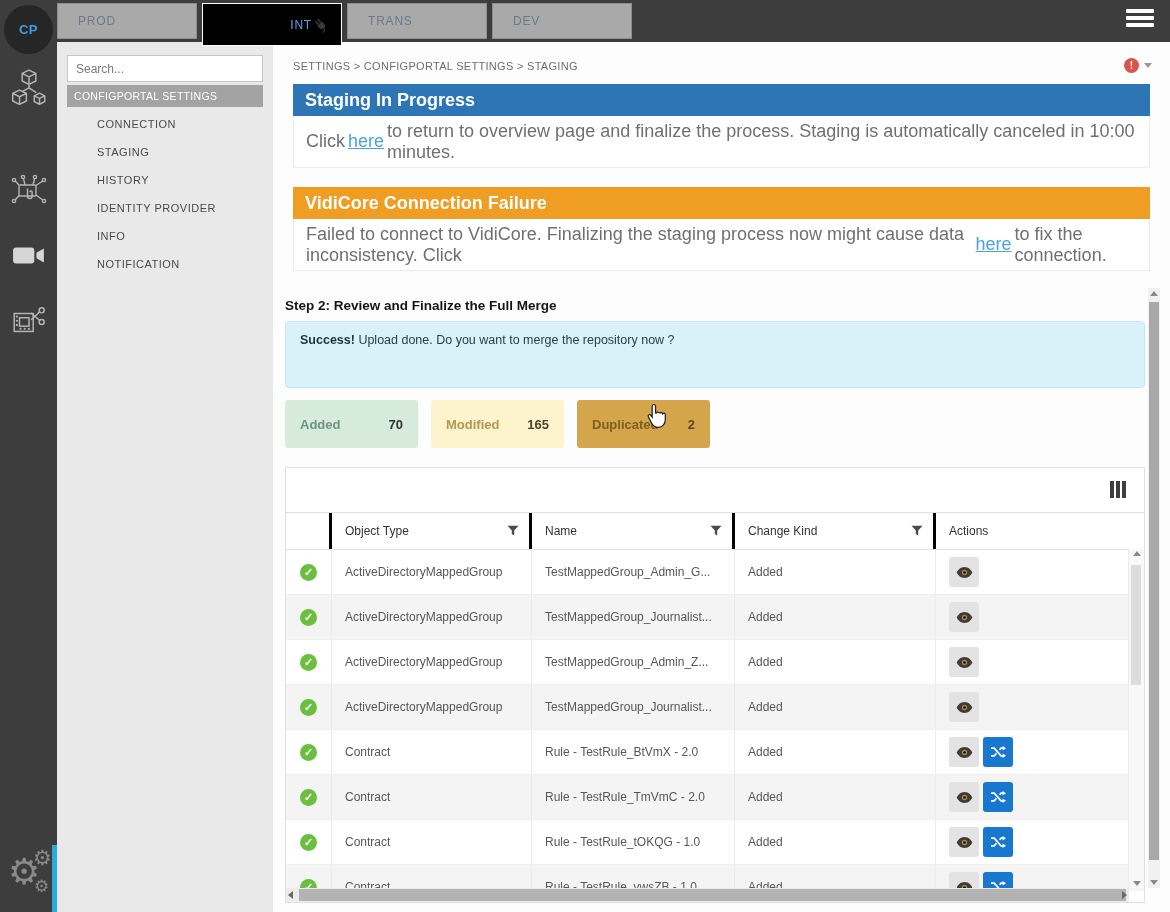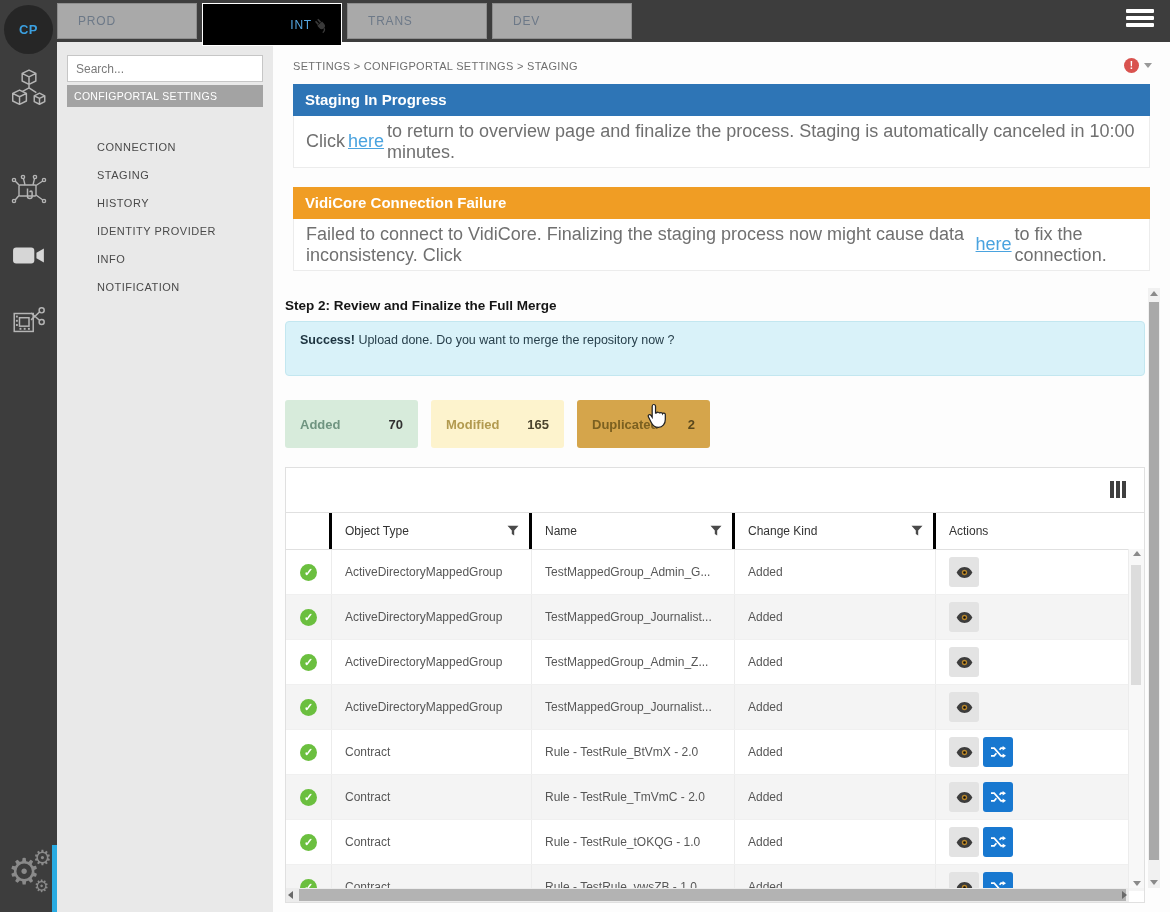--- a/index.html
+++ b/index.html
@@ -27,41 +27,41 @@
   #rail-bar{position:absolute;left:52px;top:803px;width:5px;height:67px;background:var(--accent-blue,#29abe2);}
   .gear-glyph{position:absolute;color:#8a8a8a;font-family:"DejaVu Sans",sans-serif;line-height:1;}
   
   #sidebar{position:absolute;left:57px;top:42px;width:216px;height:870px;background:#e9e9e9;z-index:5;}
   #search{position:absolute;left:10px;top:13px;width:196px;height:27px;box-sizing:border-box;
           border:1px solid #c6c6c6;background:#fff;font-size:12px;padding:0 8px;color:#333;outline:none;
           font-family:"Liberation Sans",sans-serif;}
   #search::placeholder{color:#7a7a7a;}
   #side-header{position:absolute;left:10px;top:43px;width:196px;height:22px;background:#a3a3a3;color:#fff;
                font-size:10.5px;line-height:22px;padding-left:7px;box-sizing:border-box;letter-spacing:.3px;cursor:pointer;}
-  #side-menu{position:absolute;left:10px;top:68px;width:196px;margin-top:23px;}
+  #side-menu{position:absolute;left:10px;top:68px;width:196px;}
   .side-item{height:28px;line-height:28px;padding-left:30px;font-size:11px;color:#4a4a4a;letter-spacing:.5px;cursor:pointer;}
   
   #breadcrumb{position:absolute;left:293px;top:60px;font-size:11px;color:#6f6f6f;letter-spacing:.3px;}
   #error-badge{position:absolute;left:1124px;top:58px;display:flex;align-items:center;gap:5px;cursor:pointer;}
   #error-badge .dot{width:15px;height:15px;border-radius:50%;background:var(--error-red,#d9534f);color:#fff;
                     font-size:10px;font-weight:bold;display:flex;align-items:center;justify-content:center;}
   .caret-down{width:0;height:0;border-left:4px solid transparent;border-right:4px solid transparent;border-top:5px solid #999;}
   
   .banner{position:absolute;left:293px;width:857px;}
-  .banner .head{height:32px;color:#fff;font-size:15px;font-weight:bold;line-height:32px;padding-left:12px;}
+  .banner .head{height:32px;color:#fff;font-size:18px;font-weight:bold;line-height:32px;padding-left:12px;}
   .banner .body{height:52px;background:#fff;border:1px solid #ececec;border-top:none;box-sizing:border-box;
                 display:flex;align-items:center;padding-left:12px;font-size:18px;color:#707070;}
   #banner-staging{top:84px;}
   #banner-staging .head{background:var(--banner-blue,#2e75b6);}
   #banner-vidicore{top:187px;}
   #banner-vidicore .head{background:var(--banner-orange,#f09d24);}
   a.inline-link{color:#4aa3df;text-decoration:underline;cursor:pointer;margin:0 3px;}
   
   #step-heading{position:absolute;left:285px;top:298px;font-size:13.5px;font-weight:bold;color:#151515;}
-  #success-box{position:absolute;left:285px;top:321px;width:860px;height:55px;box-sizing:border-box;
+  #success-box{position:absolute;left:285px;top:321px;width:860px;height:67px;box-sizing:border-box;
                background:#d9f2f9;border:1px solid #c3e7f0;border-radius:4px;}
   #success-text{position:absolute;left:14px;top:11px;font-size:12.5px;color:#28404c;}
   #success-text b{color:#1d3440;}
   #switch-btn{position:absolute;left:8px;top:31px;height:27px;border:none;border-radius:4px;cursor:pointer;
               background:var(--button-blue,#1a72cc);color:#fff;font-size:12.5px;padding:0 14px;
               font-family:"Liberation Sans",sans-serif;}
   
   #stats{position:absolute;left:285px;top:400px;display:flex;gap:13px;}
   .stat-card{width:133px;height:48px;border-radius:3px;display:flex;align-items:center;box-sizing:border-box;
              padding:0 15px;font-size:13px;font-weight:bold;cursor:pointer;}

